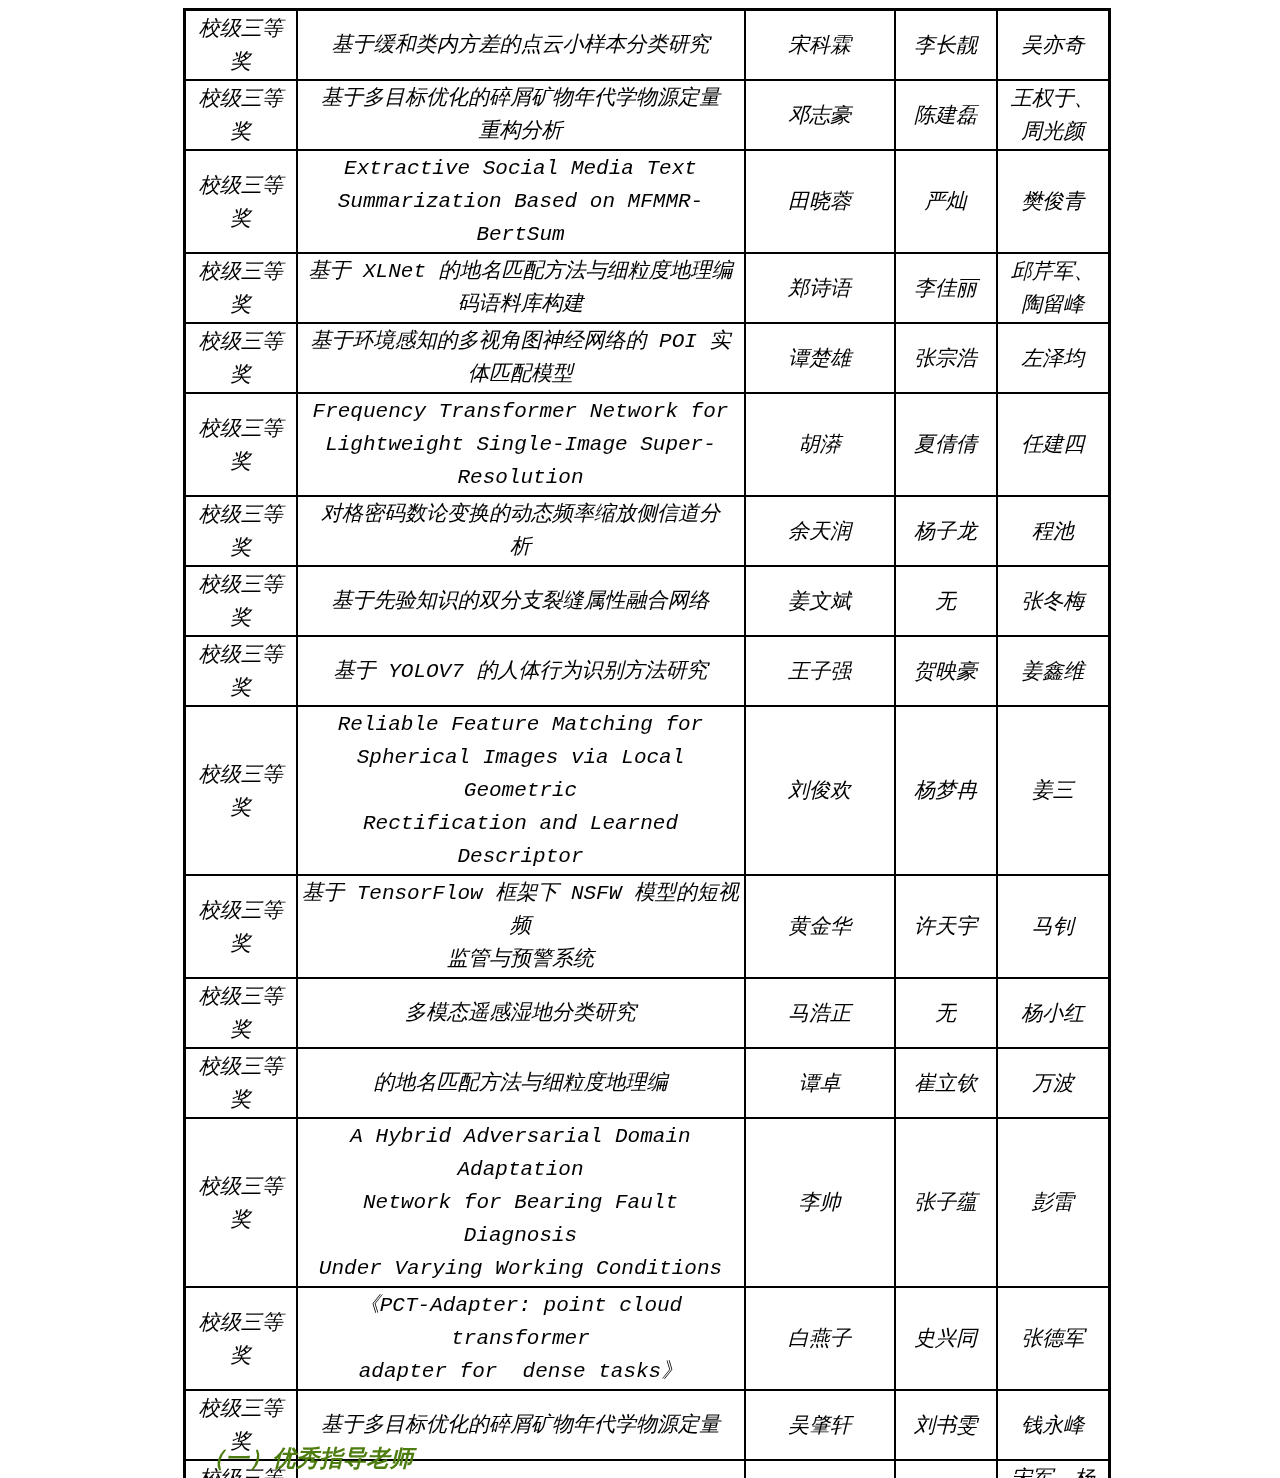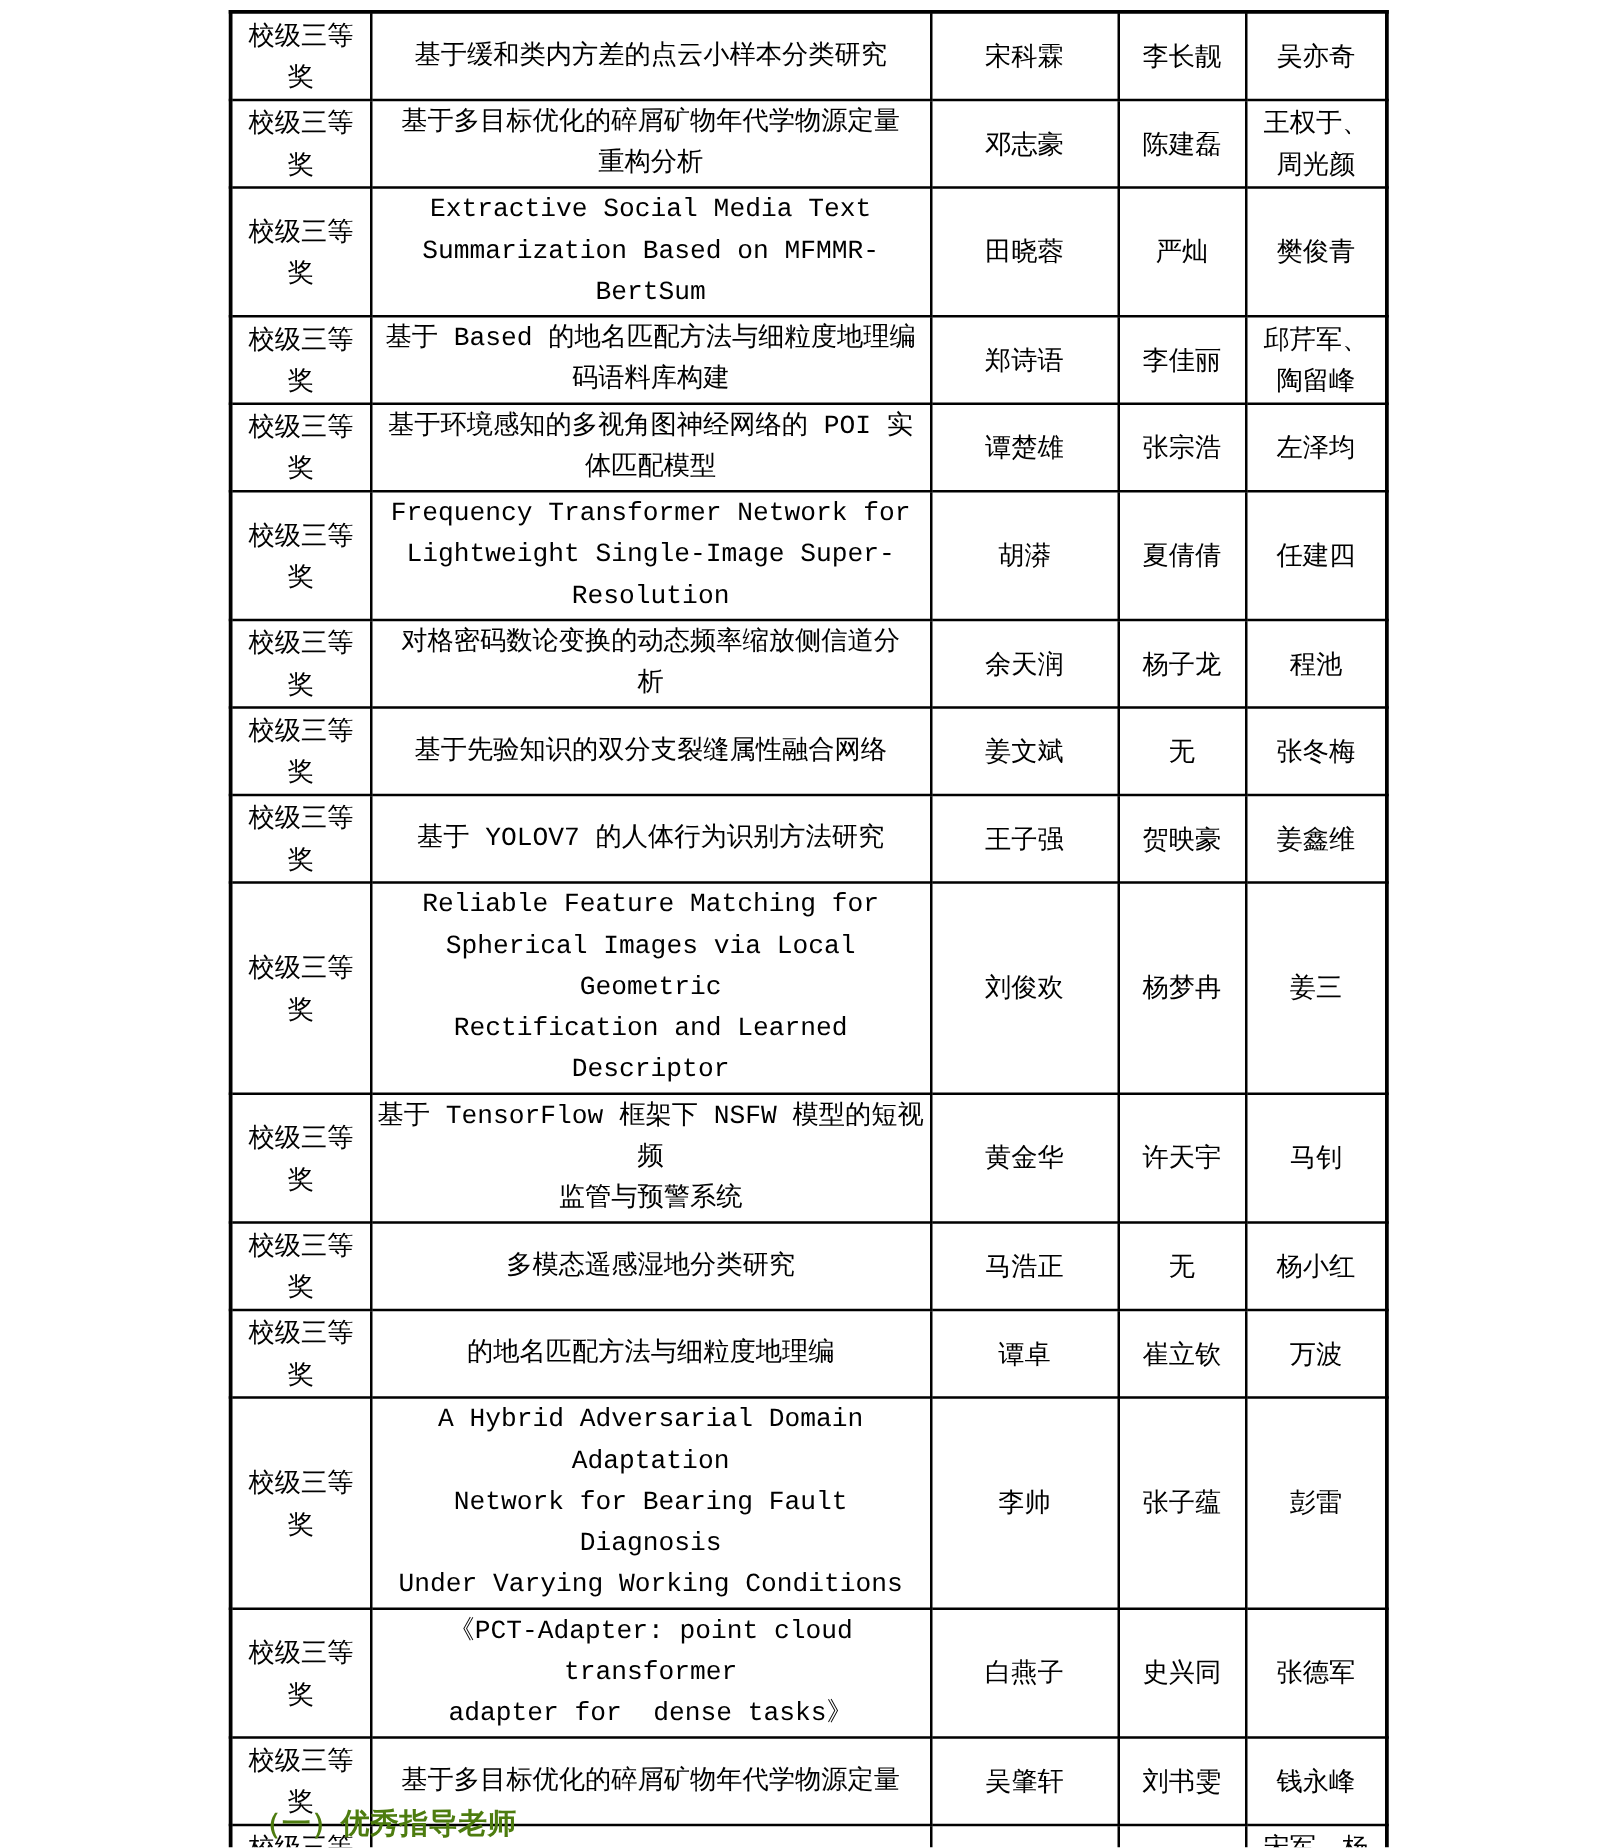--- a/index.html
+++ b/index.html
@@ -8,20 +8,21 @@
     background: #ffffff;
   }
   .page {
     position: relative;
     width: 1156px;
     height: 1478px;
     background: #ffffff;
     color: #000000;
     font-family: "Liberation Serif", "DejaVu Serif", serif;
     overflow: hidden;
+    font-style: italic;
   }
   table.awards {
     position: absolute;
     left: 183px;
     top: 8px;
     border-collapse: collapse;
     table-layout: fixed;
     border: 3px solid #000000;
     background: #ffffff;
   }
@@ -101,21 +102,21 @@
         <tr>
           <td class="cell-award">校级三等奖</td>
           <td class="cell-title">Extractive Social Media Text
 Summarization Based on MFMMR-BertSum</td>
           <td class="cell-name">田晓蓉</td>
           <td class="cell-name">严灿</td>
           <td class="cell-name">樊俊青</td>
         </tr>
         <tr>
           <td class="cell-award">校级三等奖</td>
-          <td class="cell-title">基于 Based 的地名匹配方法与细粒度地理编
+          <td class="cell-title">基于 XLNet 的地名匹配方法与细粒度地理编
 码语料库构建</td>
           <td class="cell-name">郑诗语</td>
           <td class="cell-name">李佳丽</td>
           <td class="cell-name">邱芹军、
 陶留峰</td>
         </tr>
         <tr>
           <td class="cell-award">校级三等奖</td>
           <td class="cell-title">基于环境感知的多视角图神经网络的 POI 实
 体匹配模型</td>

